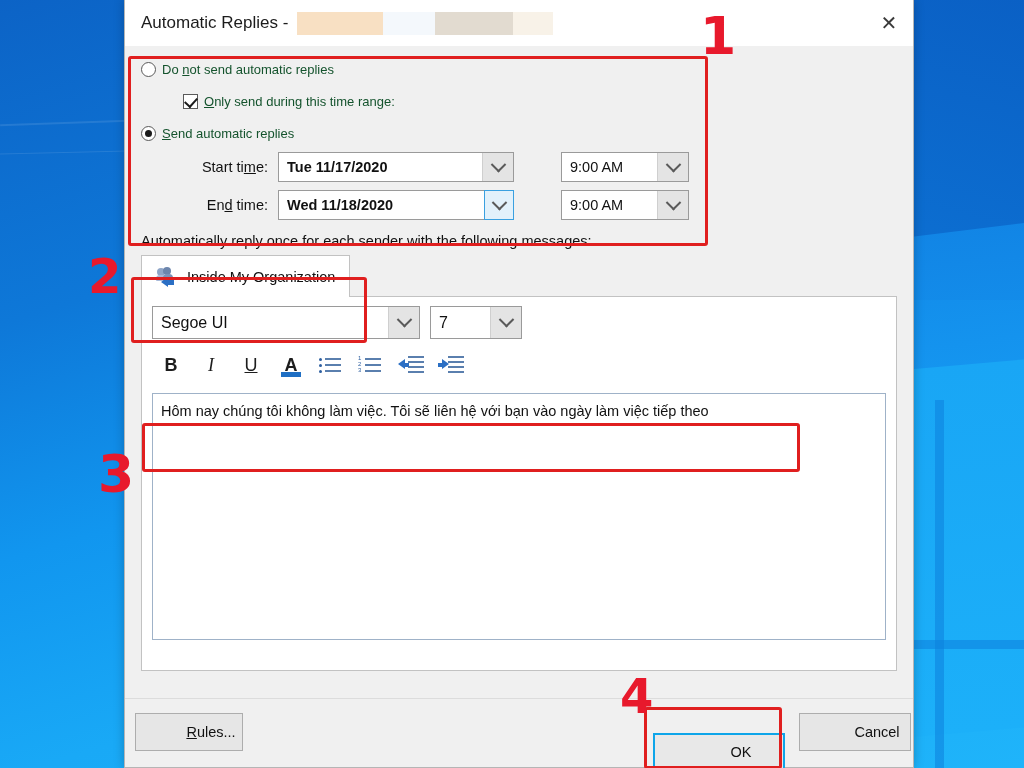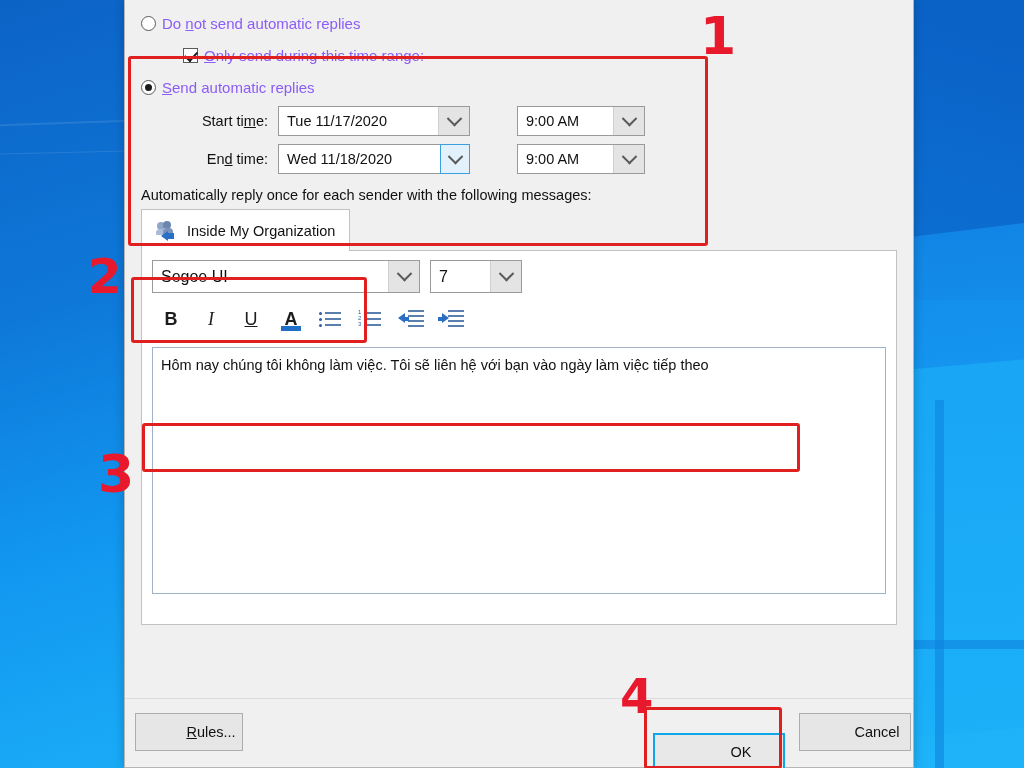--- a/index.html
+++ b/index.html
@@ -46,39 +46,39 @@
   .close-x{font-size:20px;color:#3a3a3a;line-height:1;font-family:"DejaVu Sans",sans-serif;font-weight:300;}
 
   .body-area{padding:0 16px;box-sizing:border-box;}
 
   
   .opt-row{display:flex;align-items:center;height:30px;}
   .radio{width:15px;height:15px;border-radius:50%;border:1px solid #5a5a5a;background:#fff;
     box-sizing:border-box;display:inline-block;position:relative;flex:none;margin-right:6px;}
   .radio.checked::after{content:"";position:absolute;left:3px;top:3px;width:7px;height:7px;
     border-radius:50%;background:#1b1b1b;}
-  .opt-label{font-size:15px;color:#8b5cf6;}
+  .opt-label{font-size:13px;color:#14532d;}
   .chk{width:15px;height:15px;border:1px solid #5a5a5a;background:#fff;box-sizing:border-box;
     display:inline-block;position:relative;flex:none;margin-right:6px;}
   .chk.checked::after{content:"";position:absolute;left:3px;top:0px;width:6px;height:10px;
     border:solid #1b1b1b;border-width:0 2px 2px 0;transform:rotate(42deg);}
   .indent1{margin-left:42px;}
 
   
   .time-row{display:flex;align-items:center;height:38px;margin-left:42px;}
   .time-label{font-size:14.5px;color:#111;width:95px;text-align:right;padding-right:10px;box-sizing:border-box;}
   .combo{display:flex;height:30px;background:#fff;border:1px solid #9a9a9a;box-sizing:border-box;}
   .combo .val{flex:1;display:flex;align-items:center;padding-left:8px;font-size:14.5px;color:#111;
     white-space:nowrap;overflow:hidden;}
   .combo .arrow{width:30px;background:#e4e4e4;border-left:1px solid #cfcfcf;
     display:flex;align-items:center;justify-content:center;}
   .combo.focus .arrow{background:#e2f1fb;border:1px solid #3aa0e0;box-sizing:border-box;margin:-1px -1px -1px 0;}
   .chev{display:block;width:9px;height:9px;border-right:2px solid #5a5a5a;border-bottom:2px solid #5a5a5a;
     transform:rotate(45deg) translate(-2px,-2px);}
-  .date-combo{width:192px;}
+  .date-combo{width:236px;font-weight:bold;}
   .time-combo{width:128px;}
   .gap-mid{width:47px;}
 
   .hint{font-size:14.5px;color:#111;margin:9px 0 6px 0;}
 
   
   .tabstrip{display:flex;align-items:flex-end;height:42px;position:relative;}
   .tab{display:flex;align-items:center;height:42px;padding:0 14px;box-sizing:border-box;
     border:1px solid #c2c2c2;border-bottom:none;font-size:14.5px;color:#111;white-space:nowrap;}
   .tab.active{background:#fff;position:relative;z-index:3;}
@@ -157,20 +157,31 @@
   <div class="wp-band wp-d"></div>
   <div class="pane-v"></div>
   <div class="pane-v2"></div>
   <div class="pane-h"></div>
   <div class="streak s1"></div>
   <div class="streak s2"></div>
 </div>
 
 <div id="dialog">
 
+  <div class="titlebar">
+    <span class="title-text">Automatic Replies -</span>
+    <span class="r-gap"></span>
+    <span class="redact" style="width:86px;background:#f8e0c3;"></span>
+    <span class="redact" style="width:52px;background:#f4f8fc;"></span>
+    <span class="redact" style="width:78px;background:#e2dbd0;"></span>
+    <span class="redact" style="width:40px;background:#f8f2e8;"></span>
+    <div class="close-btn">
+      <span class="close-x">✕</span>
+    </div>
+  </div>
 
   <div class="body-area">
 
     <div class="opt-row" style="margin-top:8px;">
       <span class="radio"></span>
       <span class="opt-label"><span>Do </span><span class="u">n</span><span>ot send automatic replies</span></span>
     </div>
 
     <div class="opt-row indent1" style="height:34px;">
       <span class="chk checked"></span>

